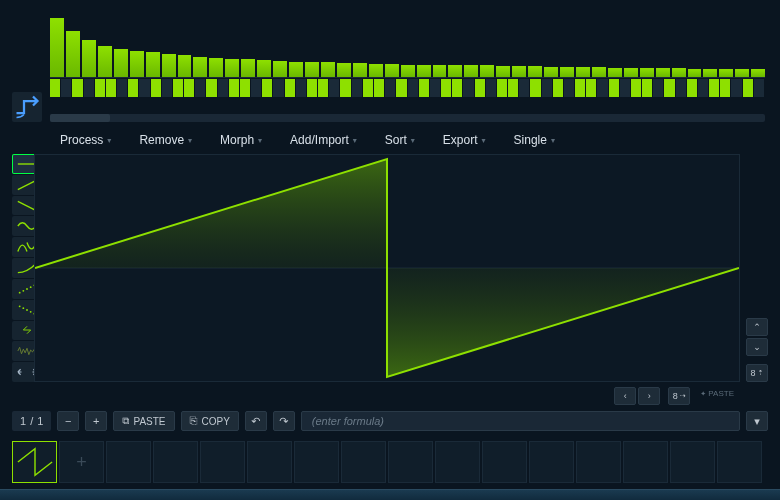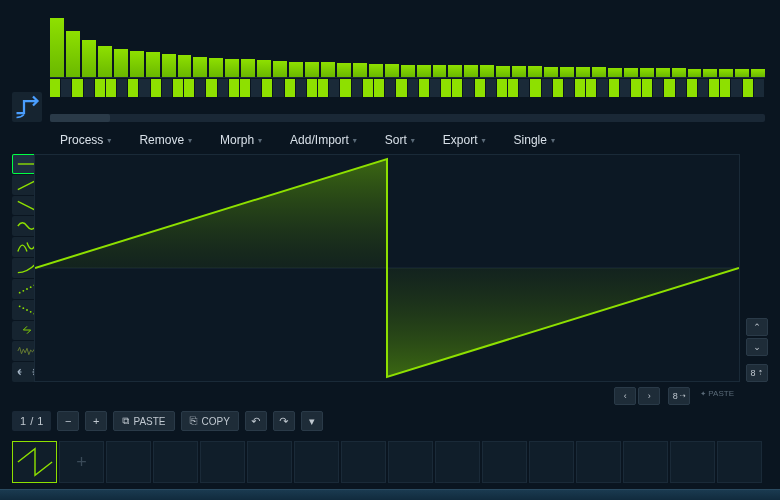--- a/index.html
+++ b/index.html
@@ -316,20 +316,21 @@
   <div class="btn-label">
       <span>⧉</span>
       <span>PASTE</span>
     </div>
   <div class="btn-label">
       <span>⎘</span>
       <span>COPY</span>
     </div>
   <div class="small-btn">↶</div>
   <div class="small-btn">↷</div>
+  <div class="formula-input">(enter formula)</div>
   <div class="small-btn">▾</div>
 </div>
 
 <div class="frames-row">
   <div class="frame-cell active">
     <svg viewBox="0 0 40 34">
         <path d="M2 17 L20 3 L20 31 L38 17" stroke="#8ee000" stroke-width="1.5" fill="none"></path>
       </svg>
   </div>
   <div class="frame-cell add-cell">+</div>

